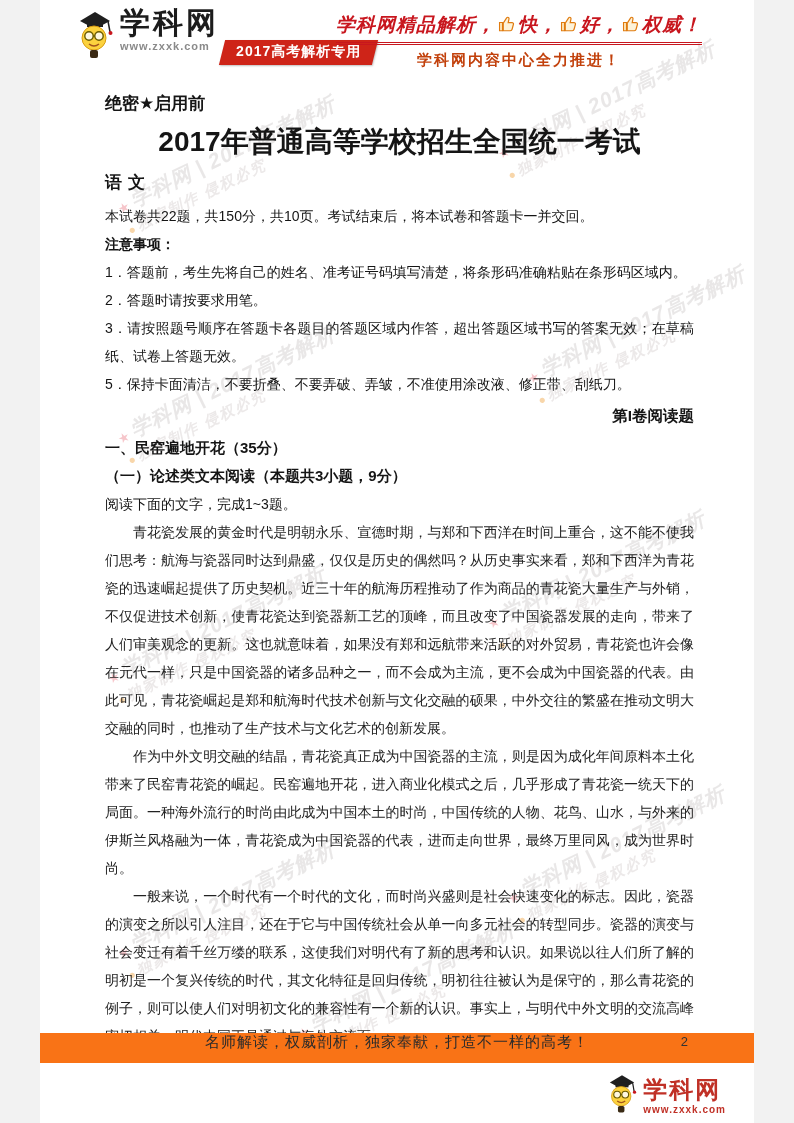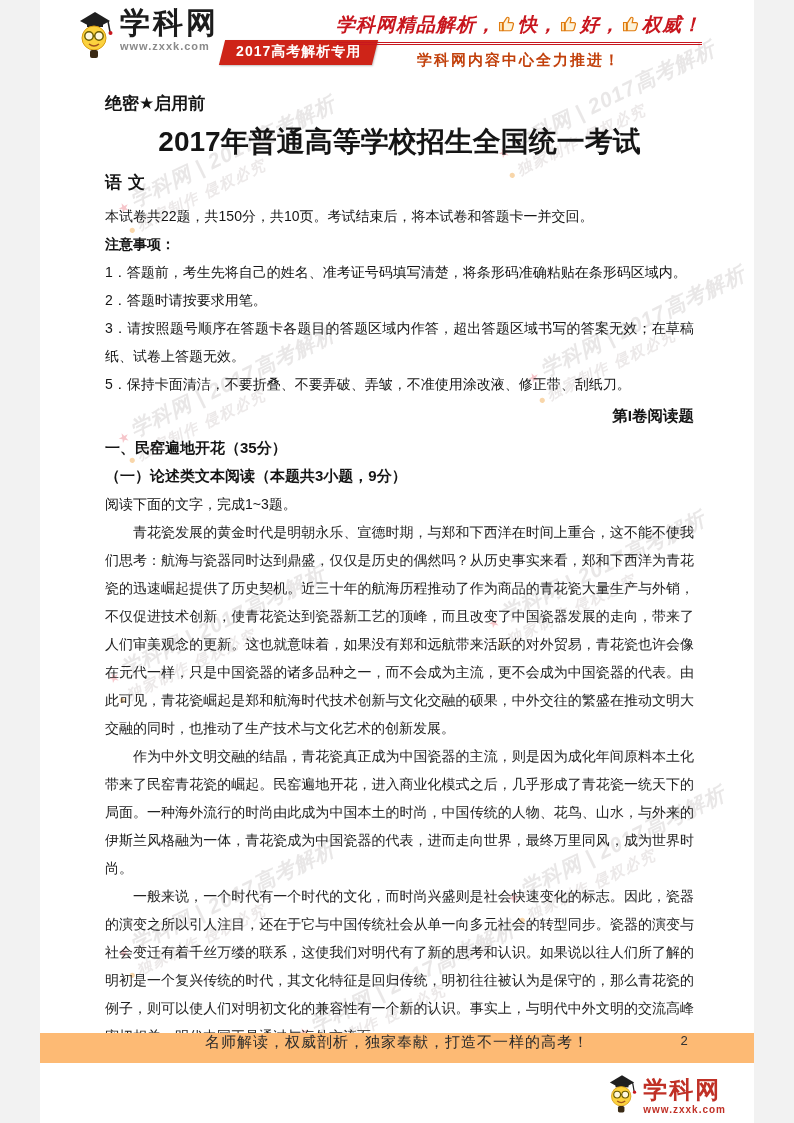--- a/index.html
+++ b/index.html
@@ -50,21 +50,21 @@
   .notice-item{font-size:14px;line-height:28px;margin:0;text-align:justify;}
   .section-title{font-size:15.5px;font-weight:bold;text-align:right;margin:4px 0;line-height:28px;}
   .part-title{font-size:15px;font-weight:bold;line-height:28px;margin:0;}
   .passage p{
     font-family:"DejaVu Serif","Liberation Serif",serif;
     font-size:14px;line-height:28px;margin:0;text-indent:2em;text-align:justify;
     color:#222;
   }
   
   .footer{
-    position:absolute;left:0;right:0;bottom:60px;height:30px;z-index:3;background:#fdba74;font-family:Liberation Mono, monospace;
+    position:absolute;left:0;right:0;bottom:60px;height:30px;z-index:3;background:#f97316;
   }
   .footer-slogan{
     position:absolute;left:0;right:0;text-align:center;
     font-size:15px;color:#2b2b2b;letter-spacing:1px;
   }
   .page-num{position:absolute;right:66px;top:1px;font-size:13px;color:#333;}
   .logo-bottom{position:absolute;right:28px;bottom:8px;display:flex;align-items:flex-end;z-index:3;}
   .logo-bottom .mascot{width:34px;height:44px;}
   .logo-bottom .logo-name{font-size:24px;color:#c03026;letter-spacing:2px;}
   .logo-bottom .logo-url{font-size:10px;color:#c03026;}

